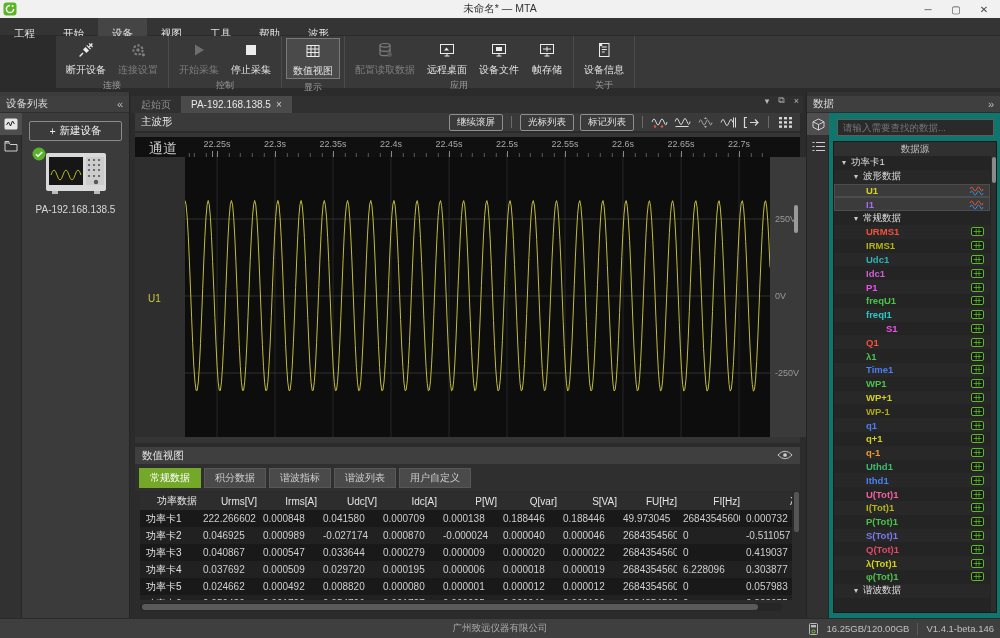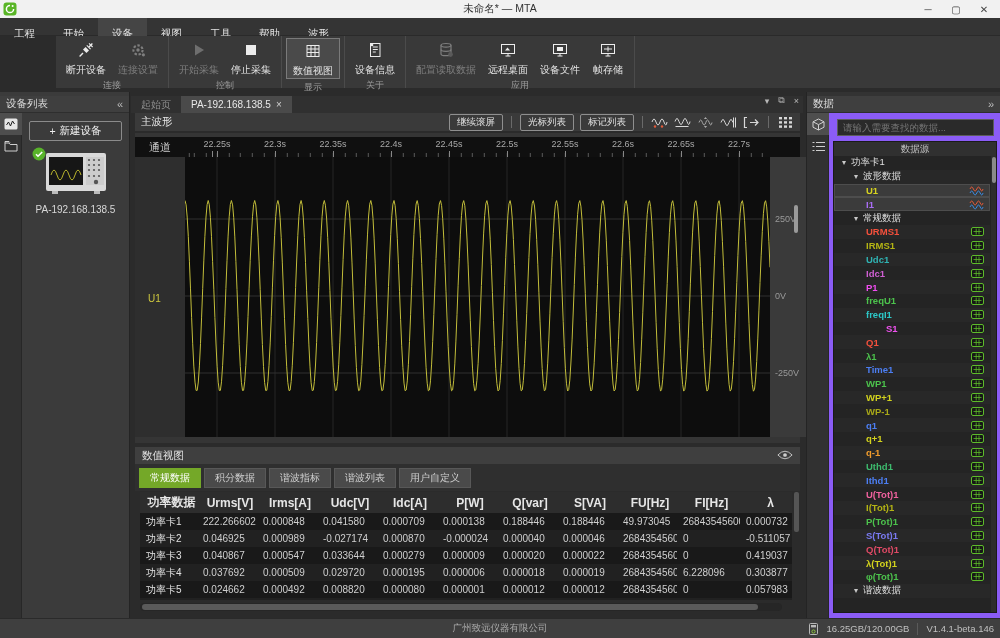--- a/index.html
+++ b/index.html
@@ -69,21 +69,21 @@
   .wave-toolbar { height:20px; background:#3a3a3a; display:flex; align-items:center; padding:0 6px;
     font-size:10.5px; color:#e0e0e0; border-bottom:2px solid #2b2b2b; }
   .wv-title { font-size:10.5px; color:#e6e6e6; }
   .wv-right { margin-left:auto; display:flex; align-items:center; gap:6px; }
   .wv-btn { border:1px solid #8f8f8f; border-radius:2px; font-size:9.5px; color:#e2e2e2; padding:1px 7px; white-space:nowrap;}
   .wv-sep { width:1px; height:12px; background:#6a6a6a; margin:0 2px; }
   .wv-ic { display:flex; align-items:center; }
   .wv-ic svg { width:17px; height:13px; }
 
   .time-hd { position:absolute; left:0; top:24px; width:665px; height:20px; background:#101010; }
-  .chan-label { position:absolute; left:14px; top:3px; font-size:11px; color:#c8c8c8; }
+  .chan-label { position:absolute; left:14px; top:3px; font-size:14px; color:#c8c8c8; }
   .time-labels { position:absolute; left:50px; top:0; width:585px; height:20px; }
   .time-lb { position:absolute; top:2px; transform:translateX(-50%); font-size:9px; color:#a8a8a8; }
   .ticks { position:absolute; left:50px; bottom:0; width:585px; height:4px;
     background:repeating-linear-gradient(to right,#5a5a5a 0 1px,transparent 1px 11.6px);
     background-position:8.8px 0; }
   .ticks-major { position:absolute; left:50px; bottom:0; width:585px; height:6px;
     background:repeating-linear-gradient(to right,#888 0 1px,transparent 1px 58px);
     background-position:32px 0; }
 
   .wave-body { position:absolute; left:0; top:44px; width:665px; height:280px; }
@@ -98,34 +98,34 @@
   
   .num-panel { position:absolute; left:4px; top:355px; width:665px; height:167px; background:#2b2b2b; }
   .num-hd { height:17px; background:#3f3f3f; display:flex; align-items:center; padding:0 7px;
     font-size:10.5px; color:#e2e2e2; position:relative; }
   .num-hd .eye { position:absolute; right:7px; top:3px; }
   .num-tabs { display:flex; gap:3px; padding:4px 4px 3px 4px; background:#2f2f2f; }
   .num-tab { font-size:10px; color:#d0d0d0; background:#4a4a4a; border:1px solid #585858; padding:2px 10px; }
   .num-tab.active { background:#74a828; border-color:#74a828; color:#fff; }
   .tbl-wrap { position:absolute; left:5px; right:8px; top:45px; bottom:14px; background:#1a1a1a; overflow:hidden; }
   table.data { border-collapse:collapse; width:100%; table-layout:fixed; }
-  table.data th { background:#2d2d2d; color:#e6e6e6; font-weight:bold; font-size:12px; text-align:center;
+  table.data th { background:#2d2d2d; color:#e6e6e6; font-weight:normal; font-size:10px; text-align:right;
     padding:2px 0 2px 6px; white-space:nowrap; }
   table.data td { color:#cfcfcf; font-size:10px; padding:1.5px 0 1.5px 6px; white-space:nowrap; overflow:hidden; }
   table.data tr:nth-child(odd) td { background:#191919; }
   table.data tr:nth-child(even) td { background:#212121; }
   .hscroll { position:absolute; left:5px; right:18px; bottom:3px; height:8px; background:#262626; border-radius:4px;}
   .hscroll .thumb { position:absolute; left:2px; top:1px; height:6px; width:96%; background:#5a5a5a; border-radius:3px;}
   .vscroll-mini { position:absolute; right:1px; top:45px; width:5px; height:40px; background:#555; border-radius:2px;}
 
   
   .right-sb { position:absolute; left:806px; top:0; width:194px; height:526px; background:#333; border-left:1px solid #242424;}
   .right-sb .panel-hd { top:4px; }
   .right-rail { position:absolute; left:0; top:21px; width:22px; bottom:0; background:#313131; border-right:1px solid #272727;}
-  .right-body { position:absolute; left:22px; top:21px; right:0; bottom:0; background:#8b5cf6; }
+  .right-body { position:absolute; left:22px; top:21px; right:0; bottom:0; background:#0f766e; }
   .search-box { margin:6px 6px 5px 8px; height:17px; background:#2a2a2a; border:1px solid #5c5c5c; display:flex; align-items:center;}
   .search-box input { background:transparent; border:none; outline:none; color:#bdbdbd; font-size:9.5px;
     width:100%; padding:0 5px; font-family:"Liberation Sans",sans-serif; }
   .tree-panel { position:absolute; left:4px; right:3px; top:28px; bottom:5px; background:#242424; border:1px solid #1a1a1a;}
   .src-hd { height:14px; background:#303030; text-align:center; font-size:9.5px; color:#c4c4c4; line-height:14px; }
   .tree { position:absolute; left:0; right:6px; top:14px; bottom:0; overflow:hidden; }
   .tree-row { height:13.8px; display:flex; align-items:center; position:relative; font-size:9.5px; }
   .tree-row:nth-child(even) { background:#282828; }
   .tree-row.sel { background:#3b3b3b; box-shadow:inset 0 0 0 1px #4d4d4d; }
   .tree-caret { color:#c8c8c8; font-size:8px; margin-right:5px; }
@@ -235,37 +235,20 @@
                 </g>
               </svg>
             </span>
             <span class="rb-text">数值视图</span>
           </div>
         </div>
         <div class="rb-group-label">显示</div>
       </div>
       <div class="ribbon-group">
         <div class="rb-row">
-          <div class="rb-btn">
-            <span class="rb-icon">
-              <svg viewBox="0 0 16 16">
-                <g stroke="#ececec" fill="none">
-                  <rect x="3.5" y="1.5" width="9.5" height="13"></rect>
-                  <path d="M5.8 5 h5 M5.8 7.5 h5 M5.8 10 h3"></path>
-                </g>
-                <circle cx="5" cy="3" r="1.3" fill="#ececec"></circle>
-              </svg>
-            </span>
-            <span class="rb-text">设备信息</span>
-          </div>
-        </div>
-        <div class="rb-group-label">关于</div>
-      </div>
-      <div class="ribbon-group">
-        <div class="rb-row">
           <div class="rb-btn disabled">
             <span class="rb-icon">
               <svg viewBox="0 0 16 16">
                 <g fill="none" stroke="#7e7e7e" stroke-width="1.2">
                   <ellipse cx="8" cy="3.3" rx="5" ry="1.8"></ellipse>
                   <path d="M3 3.3 v4.3 c0 1 2.2 1.8 5 1.8 s5 -.8 5 -1.8 V3.3"></path>
                   <path d="M3 7.6 v4.3 c0 1 2.2 1.8 5 1.8 s5 -.8 5 -1.8 V7.6"></path>
                 </g>
                 <circle cx="12.5" cy="12.5" r="2.4" fill="#5a5a5a"></circle>
               </svg>
@@ -303,20 +286,37 @@
                   <rect x="1.5" y="2.5" width="13" height="9"></rect>
                   <path d="M5.5 14 h5 M8 11.5 V14"></path>
                   <path d="M4 7 h8 M8 4.5 v5"></path>
                 </g>
               </svg>
             </span>
             <span class="rb-text">帧存储</span>
           </div>
         </div>
         <div class="rb-group-label">应用</div>
+      </div>
+      <div class="ribbon-group">
+        <div class="rb-row">
+          <div class="rb-btn">
+            <span class="rb-icon">
+              <svg viewBox="0 0 16 16">
+                <g stroke="#ececec" fill="none">
+                  <rect x="3.5" y="1.5" width="9.5" height="13"></rect>
+                  <path d="M5.8 5 h5 M5.8 7.5 h5 M5.8 10 h3"></path>
+                </g>
+                <circle cx="5" cy="3" r="1.3" fill="#ececec"></circle>
+              </svg>
+            </span>
+            <span class="rb-text">设备信息</span>
+          </div>
+        </div>
+        <div class="rb-group-label">关于</div>
       </div>
     </div>
 
   <div class="main">
 
     <aside class="left-sb">
       <div class="panel-hd">
         <span>设备列表</span>
         <span class="hd-btn">«</span>
       </div>

